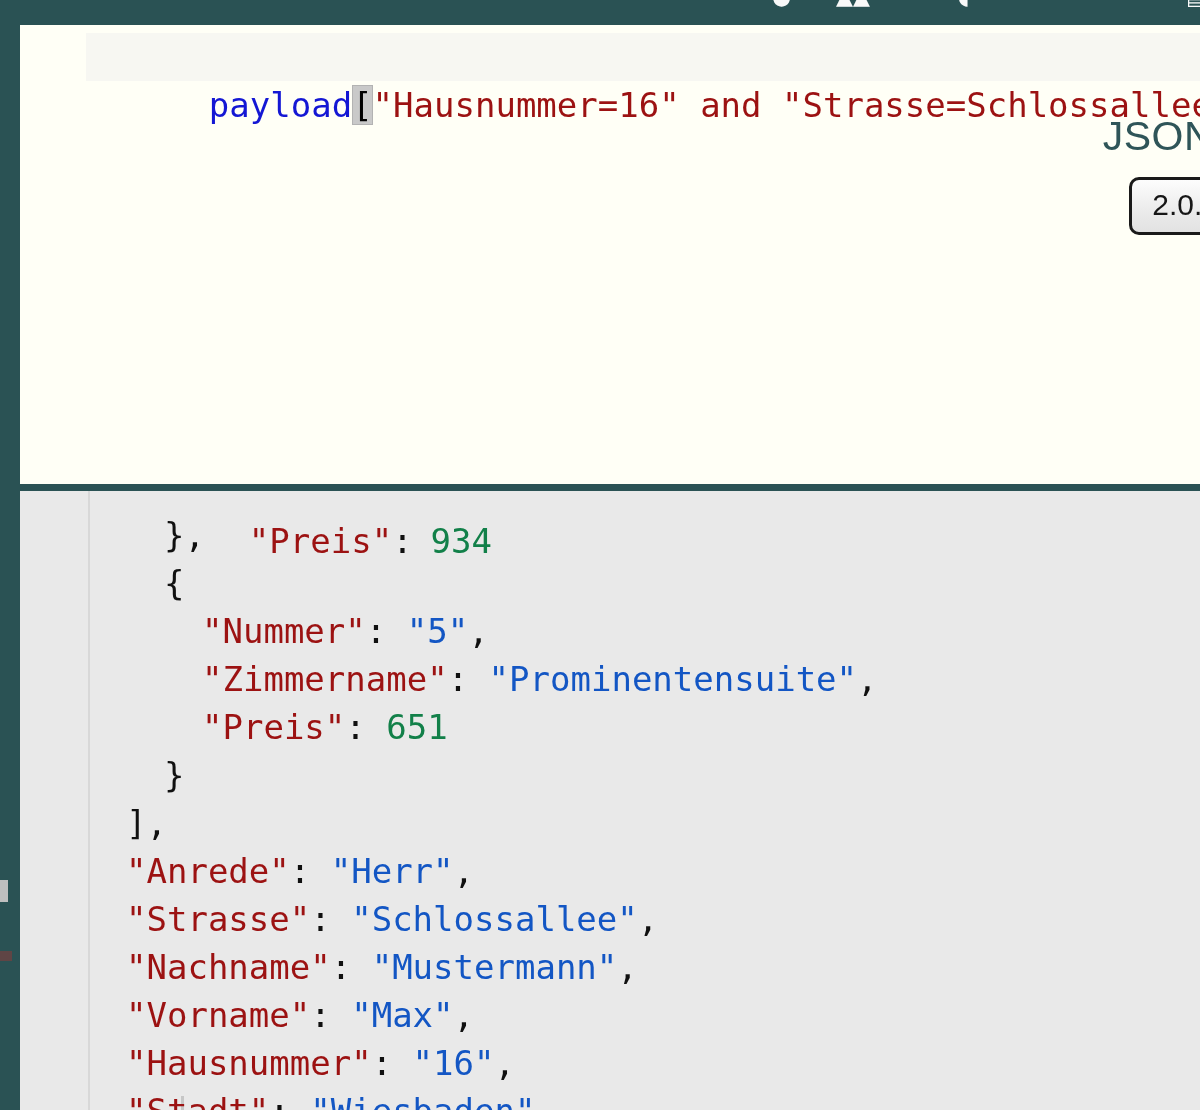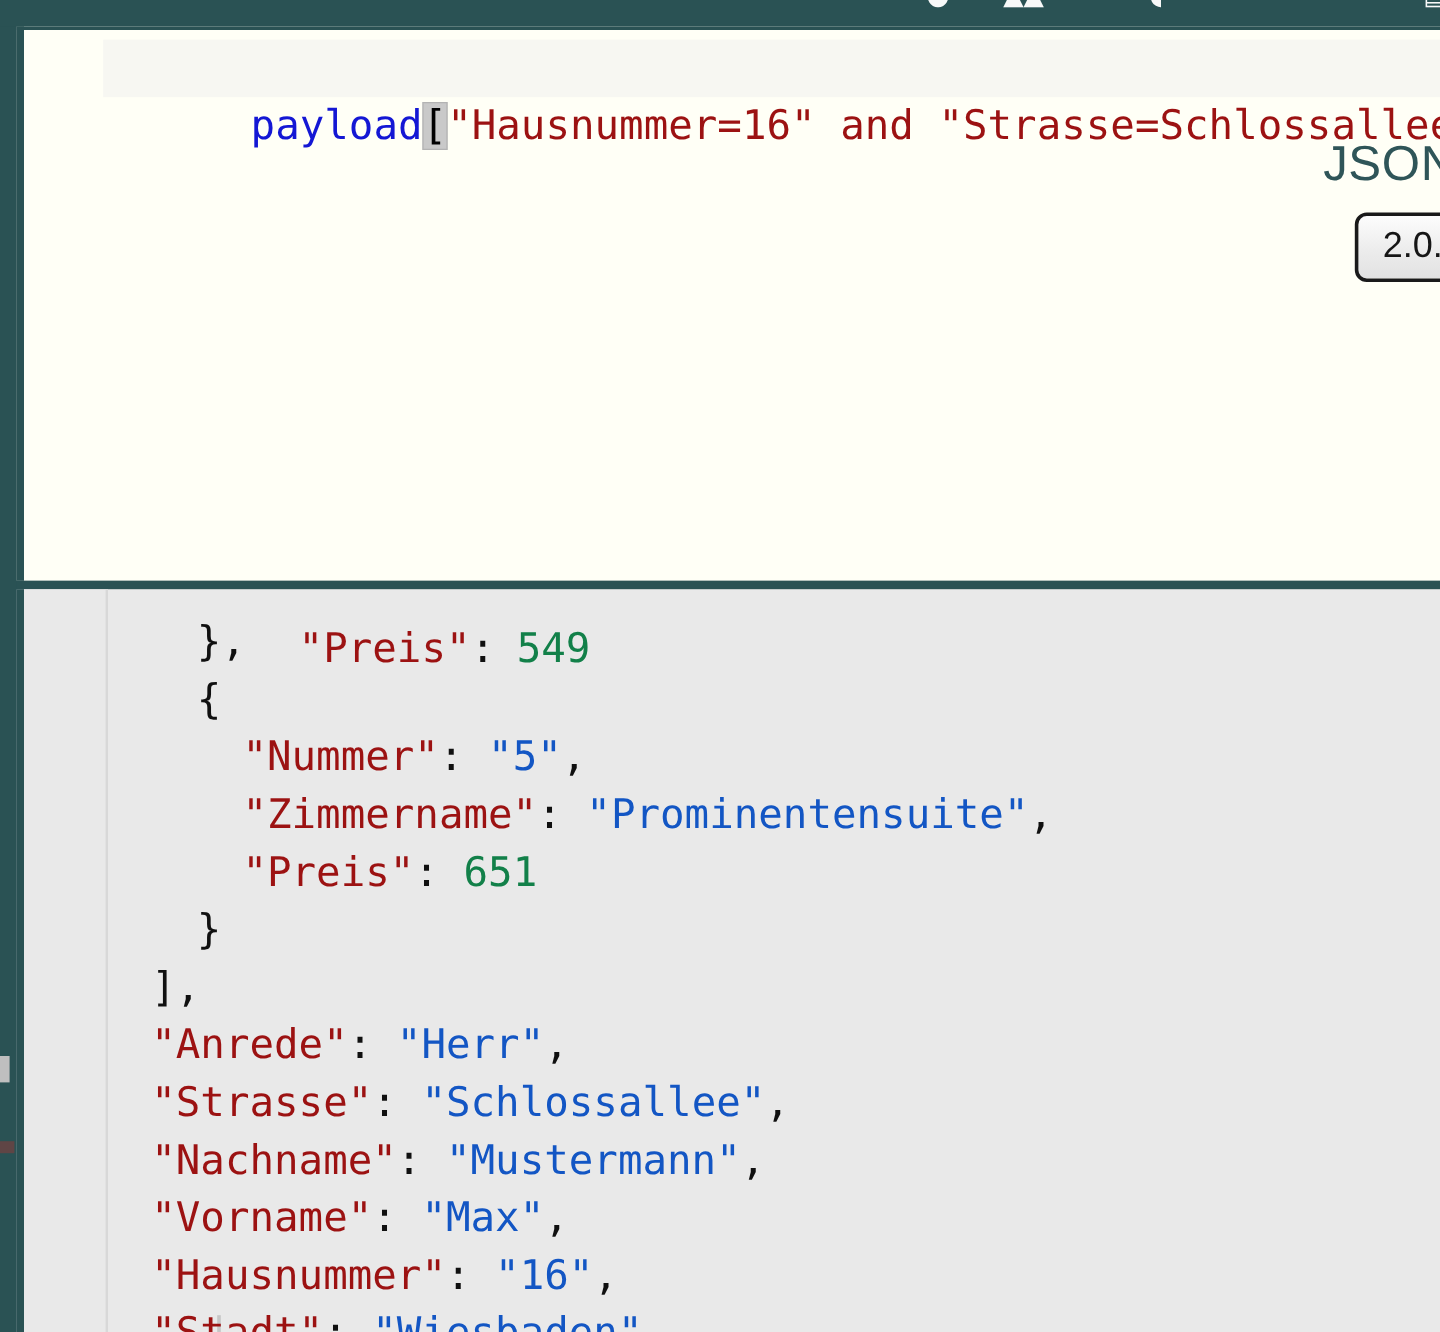--- a/index.html
+++ b/index.html
@@ -212,21 +212,21 @@
     <div class="version-badge">2.0.1</div>
 
   </div>
 
   <div class="panel-divider"></div>
 
   <div class="lower-panel">
     <div class="json-gutter"></div>
 
     <div class="clipped-line">
-      <span style="padding-left:106px"></span><span class="j-key">"Preis"</span><span class="j-punct">:</span><span class="j-num" style="padding-left:18px">549</span>
+      <span style="padding-left:106px"></span><span class="j-key">"Preis"</span><span class="j-punct">:</span><span class="j-num" style="padding-left:18px">934</span>
     </div>
 
     <div class="indent-guide"></div>
     <div class="json-body" id="json-body">
         <div class="json-line" style="padding-left: 144px;"><span class="j-punct">},</span></div>
         <div class="json-line" style="padding-left: 144px;"><span class="j-punct">{</span></div>
         <div class="json-line" style="padding-left: 182px;"><span class="j-key">"Nummer"</span><span class="j-punct">: </span><span class="j-str">"5"</span><span class="j-punct">,</span></div>
         <div class="json-line" style="padding-left: 182px;"><span class="j-key">"Zimmername"</span><span class="j-punct">: </span><span class="j-str">"Prominentensuite"</span><span class="j-punct">,</span></div>
         <div class="json-line" style="padding-left: 182px;"><span class="j-key">"Preis"</span><span class="j-punct">: </span><span class="j-num">651</span></div>
         <div class="json-line" style="padding-left: 144px;"><span class="j-punct">}</span></div>

